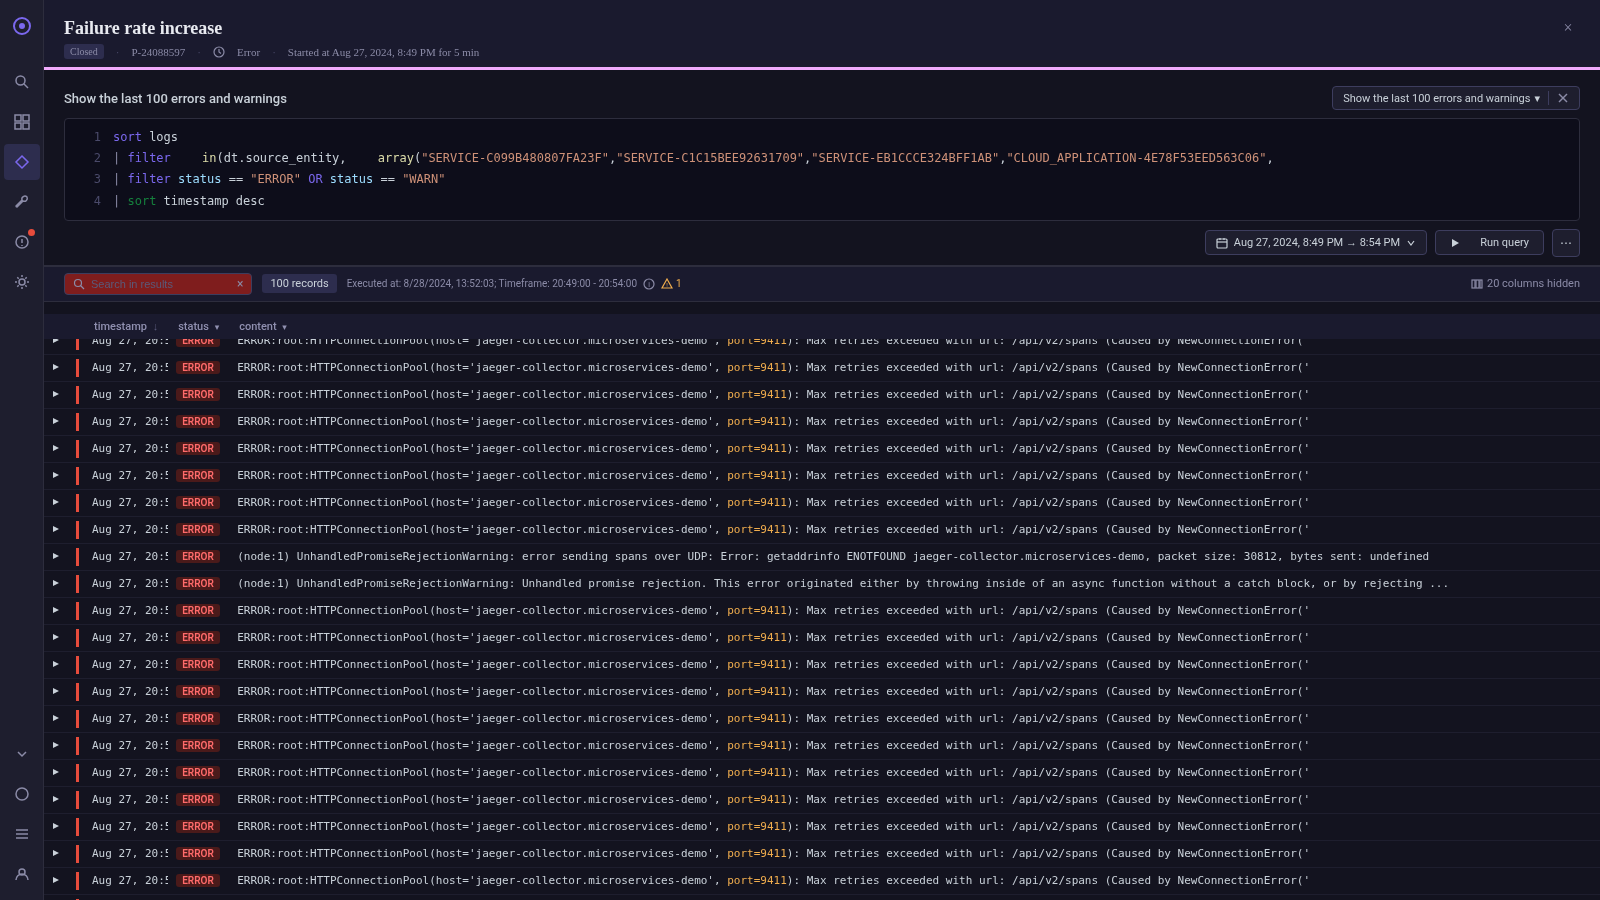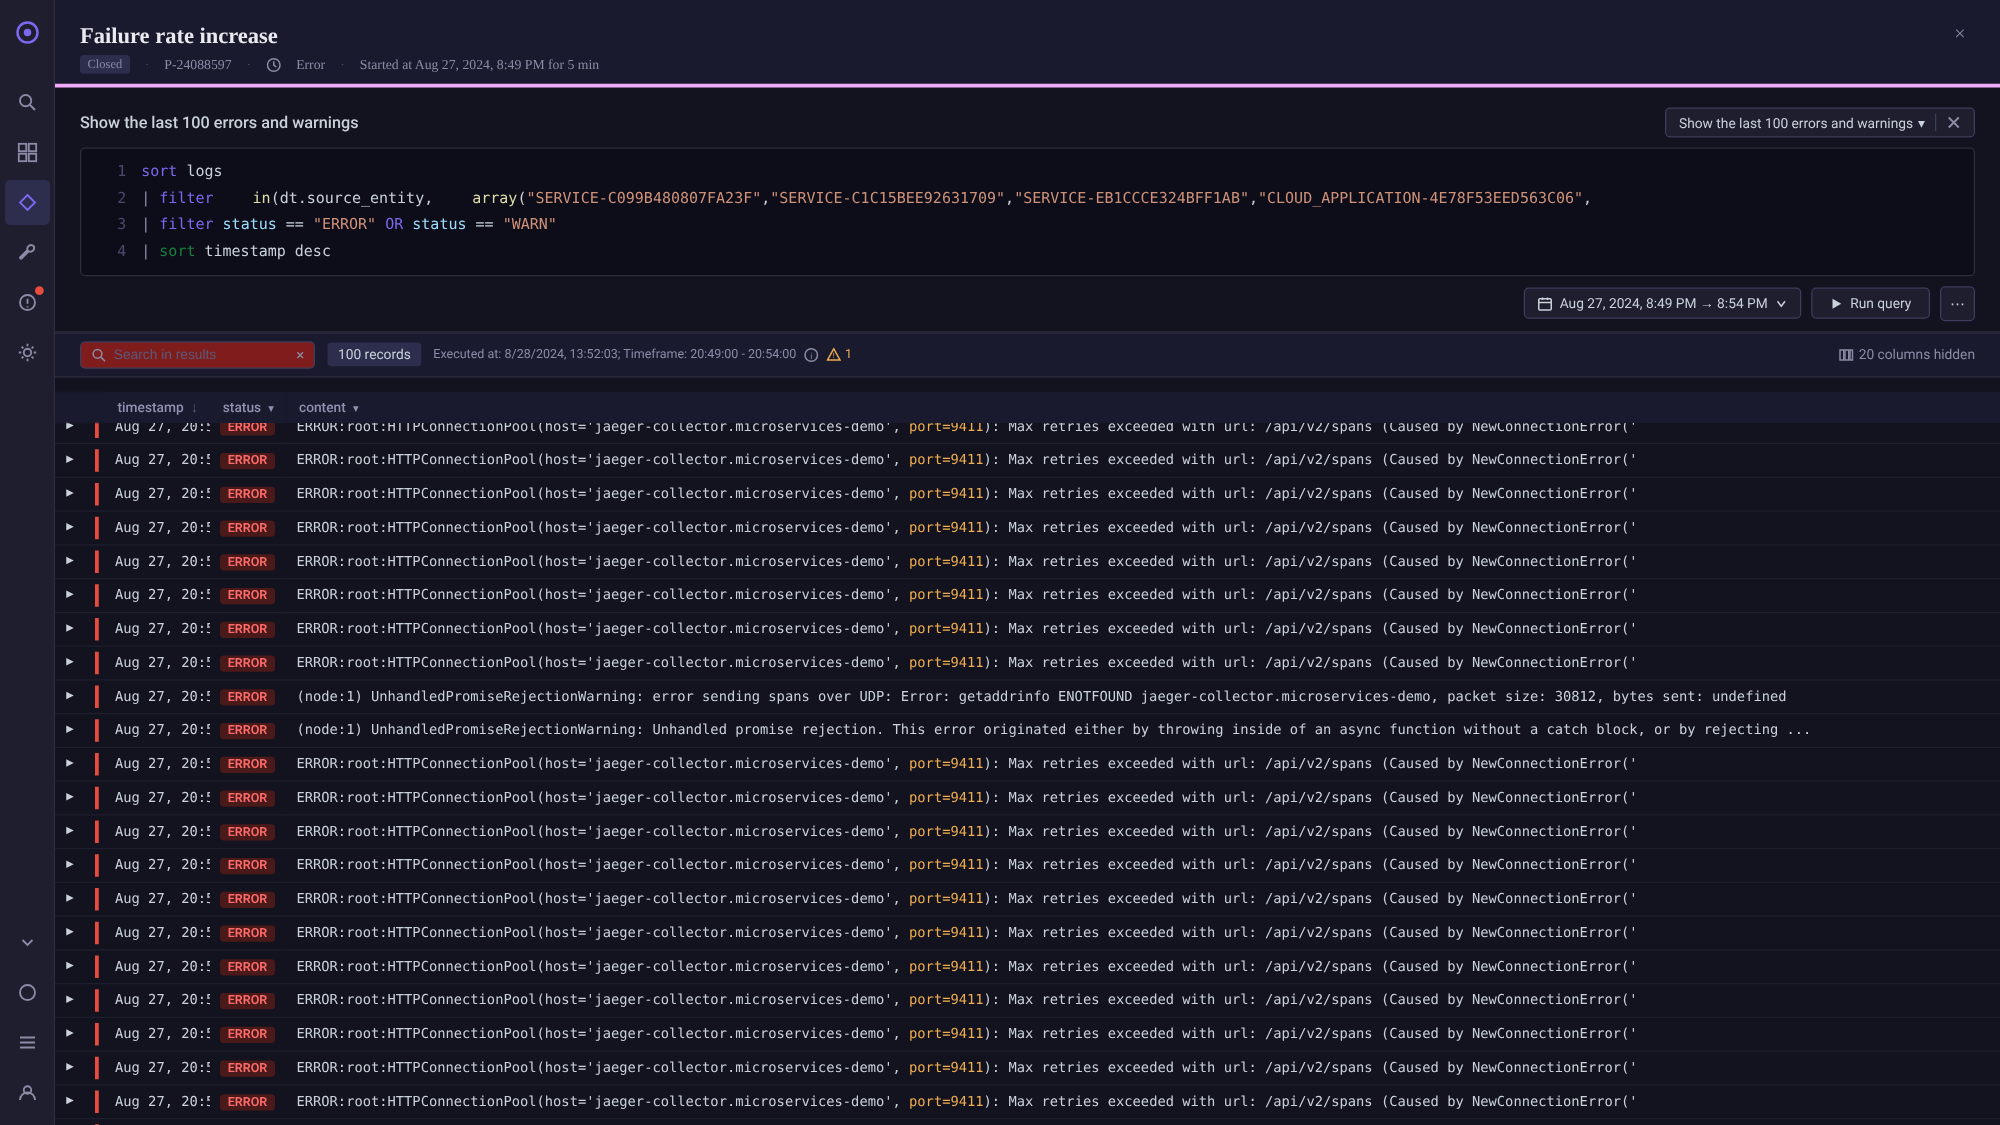--- a/index.html
+++ b/index.html
@@ -175,21 +175,21 @@
       background: #1e1e2e;
       border: 1px solid #3d3d5e;
       border-radius: 4px;
       cursor: pointer;
       color: #c9d1d9;
       font-size: 11px;
     }
     .run-btn {
       display: flex;
       align-items: center;
-      gap: 6px;
+      gap: 20px;
       padding: 5px 14px;
       background: #1e1e2e;
       border: 1px solid #3d3d5e;
       border-radius: 4px;
       cursor: pointer;
       color: #c9d1d9;
       font-size: 11px;
     }
     .more-btn {
       width: 28px;

